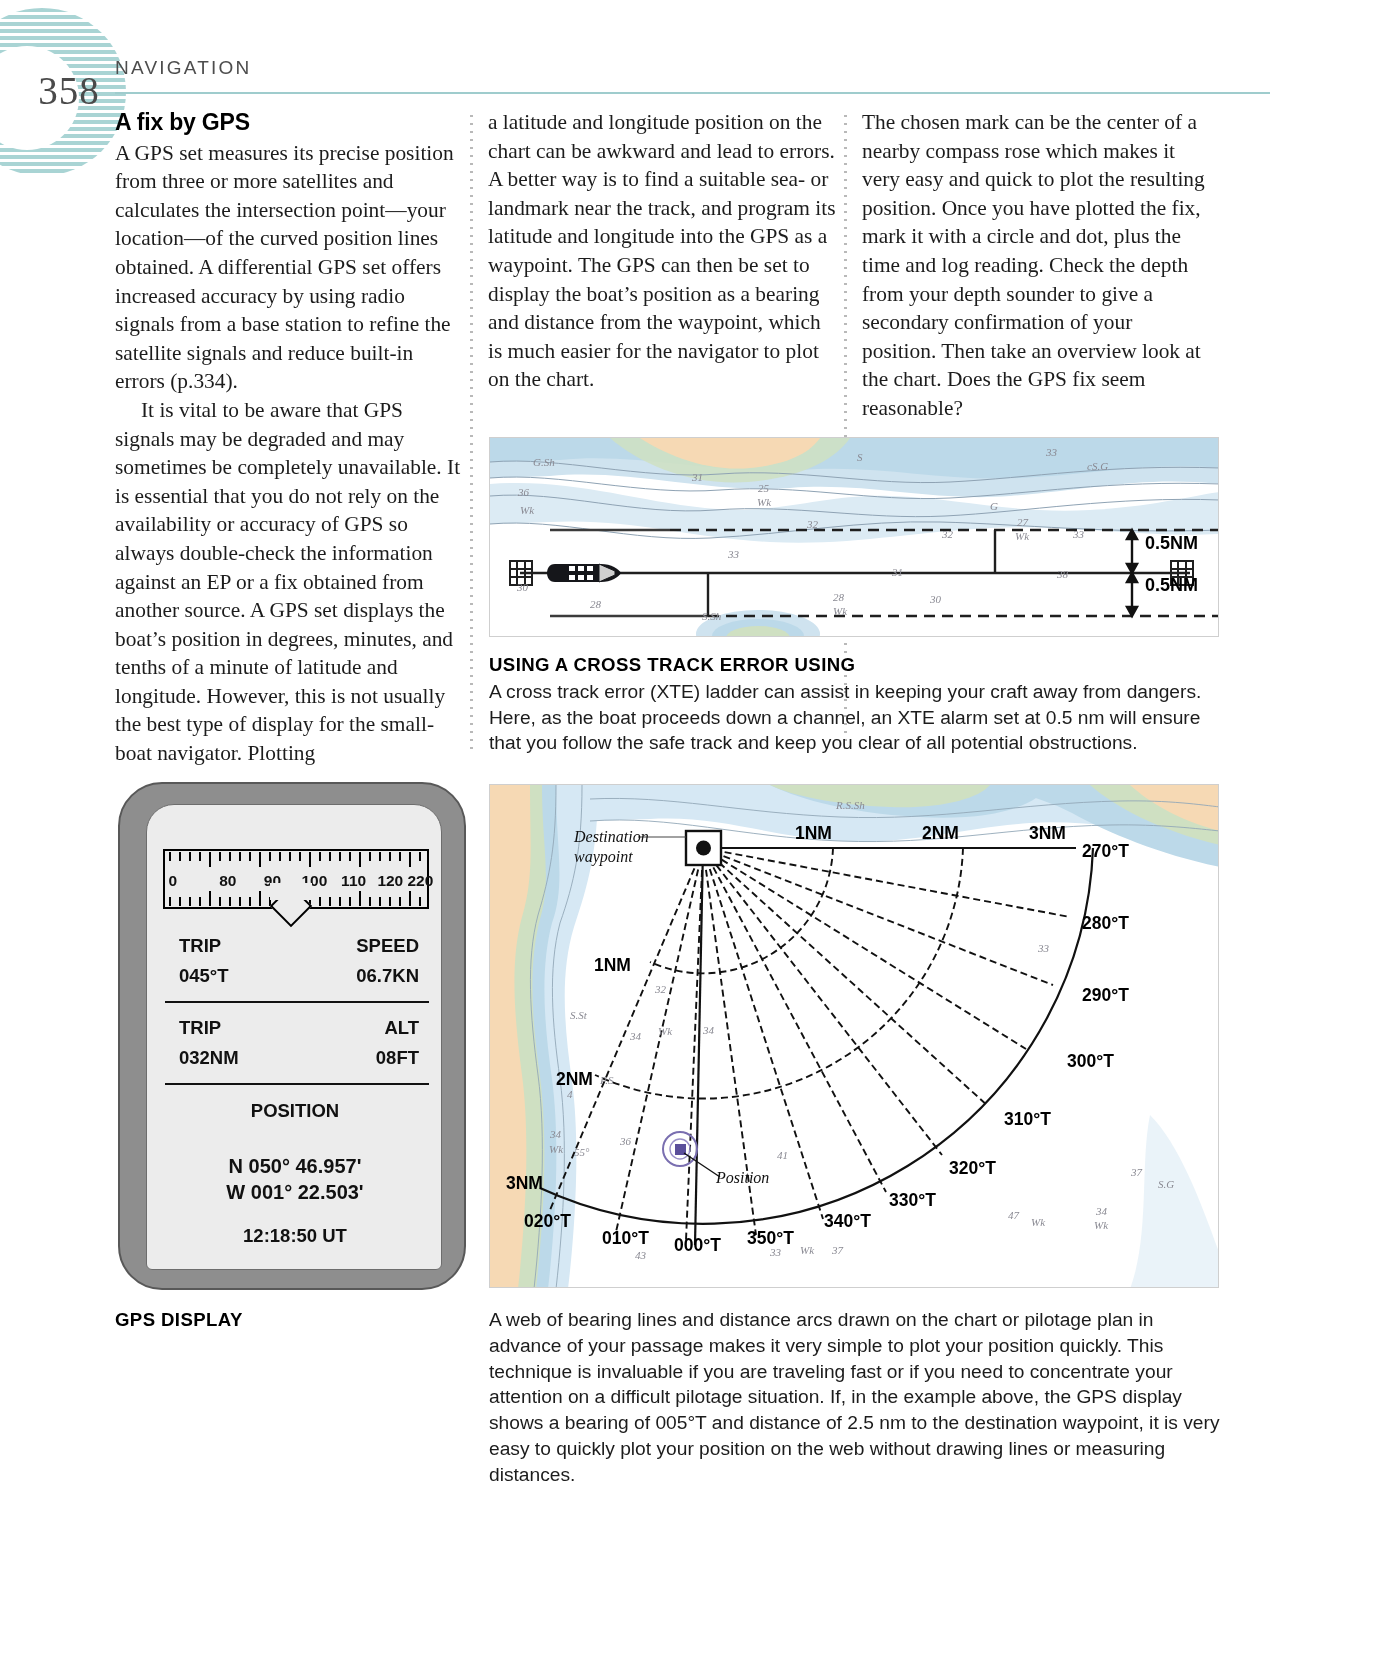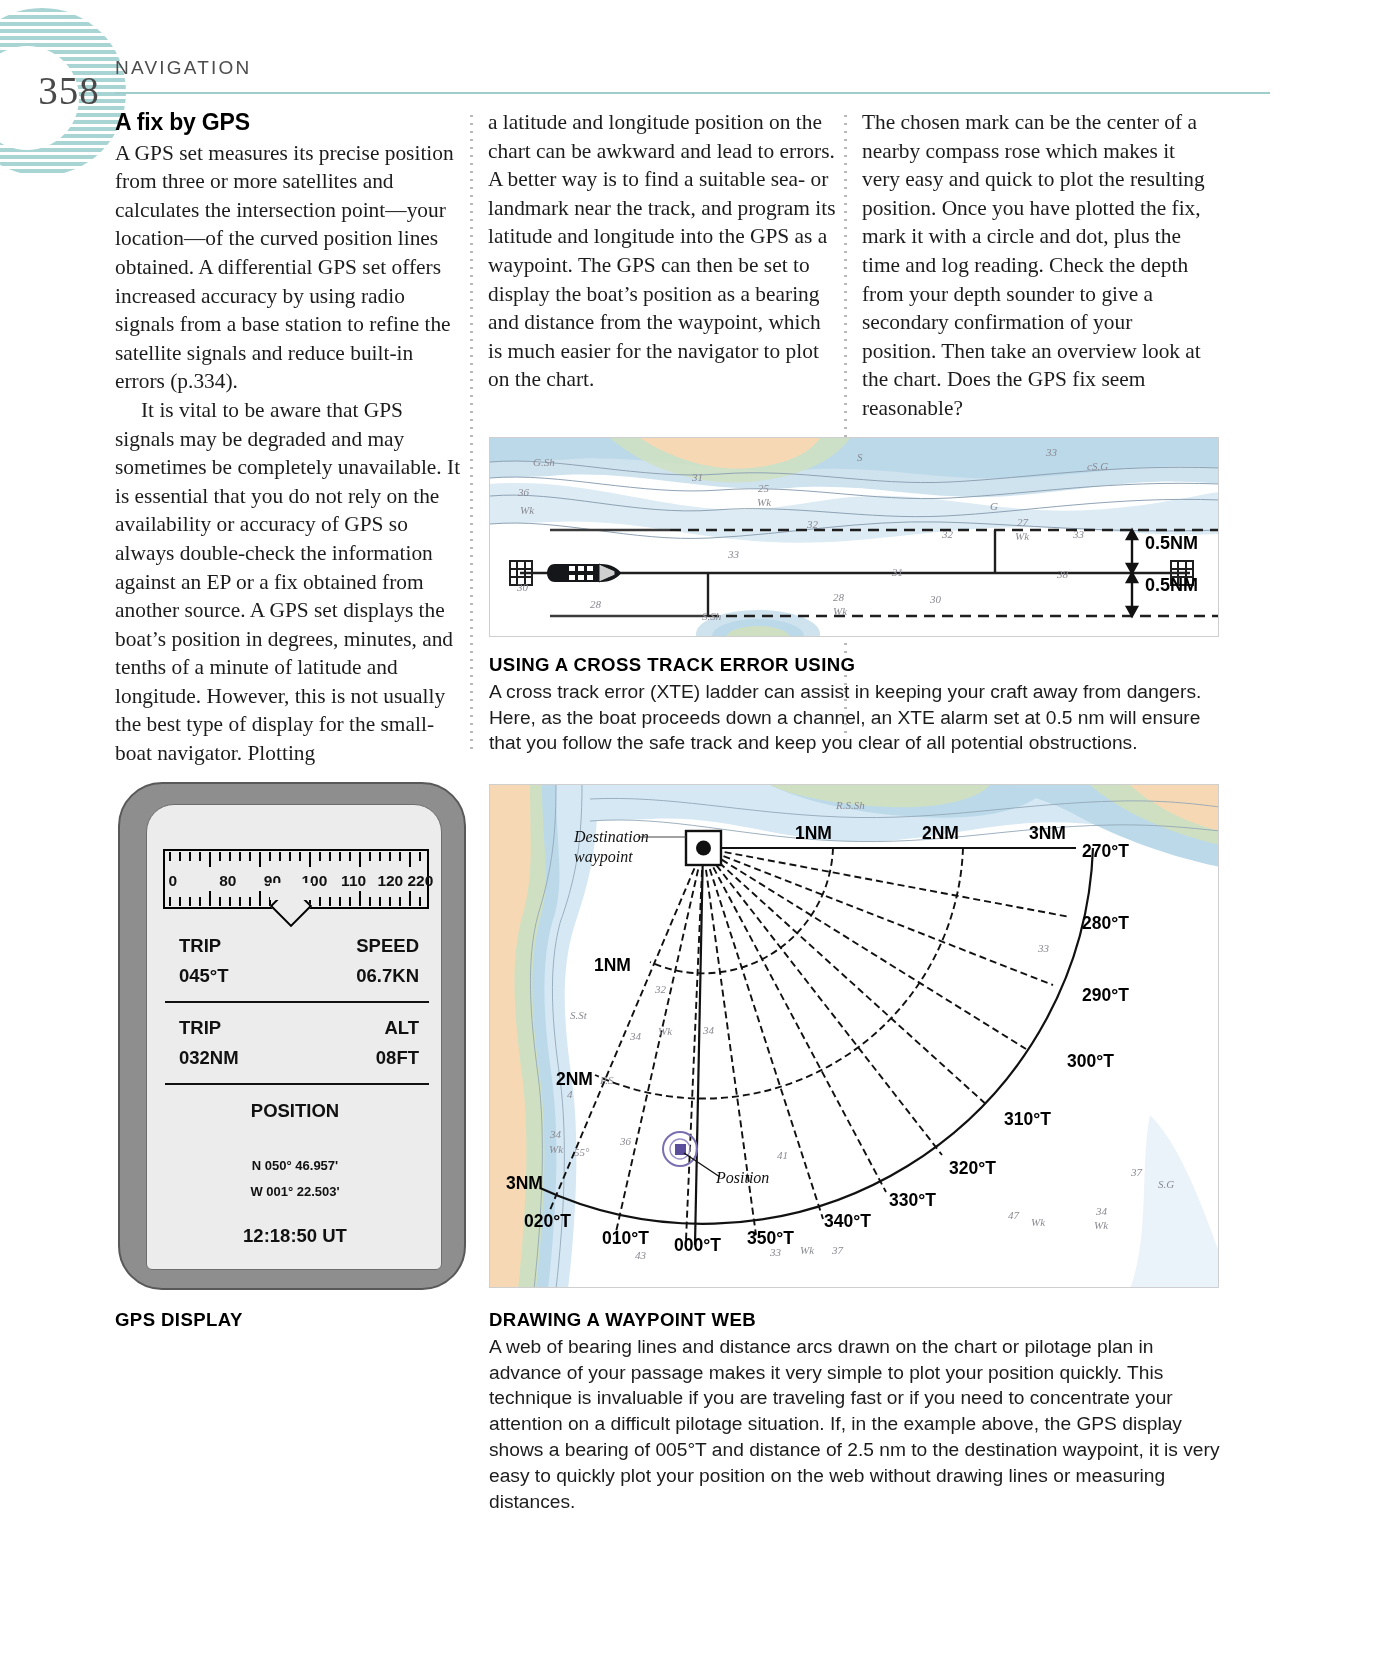--- a/index.html
+++ b/index.html
@@ -162,21 +162,21 @@
     position: absolute; left: 18px; width: 264px; height: 1.6px; background: #111;
   }
   #gps-pos-title {
     position: absolute; left: 0; width: 296px; text-align: center;
     font-family: "Liberation Sans", sans-serif;
     font-weight: bold; font-size: 18.5px; color: #111;
   }
   #gps-pos-lines {
     position: absolute; left: 0; width: 296px; text-align: center;
     font-family: "Liberation Sans", sans-serif;
-    font-weight: bold; font-size: 13px; color: #111; line-height: 26px;
+    font-weight: bold; font-size: 20px; color: #111; line-height: 26px;
   }
   #gps-time {
     position: absolute; left: 0; width: 296px; text-align: center;
     font-family: "Liberation Sans", sans-serif;
     font-weight: bold; font-size: 18.5px; color: #111;
   }
 
   
   .map-lbl {
     position: absolute;
@@ -575,15 +575,14 @@
   <div class="map-lbl" style="left:604px;top:434px">Wk</div>
   <div class="map-lbl" style="left:641px;top:381px">37</div>
   <div class="map-lbl" style="left:668px;top:393px">S.G</div>
 </div>
 
 <div class="caption" id="cap-gps">
   <span class="cap-title">GPS DISPLAY</span>
 </div>
 
 <div class="caption" id="cap-web">
-  <span class="cap-title">DRAWING A WAYPOINT WEB</span>
   <span>A web of bearing lines and distance arcs drawn on the chart or pilotage plan in advance of your passage makes it very simple to plot your position quickly. This technique is invaluable if you are traveling fast or if you need to concentrate your attention on a difficult pilotage situation. If, in the example above, the GPS display shows a bearing of 005°T and distance of 2.5 nm to the destination waypoint, it is very easy to quickly plot your position on the web without drawing lines or measuring distances.</span>
 </div>
 
 </body></html>

